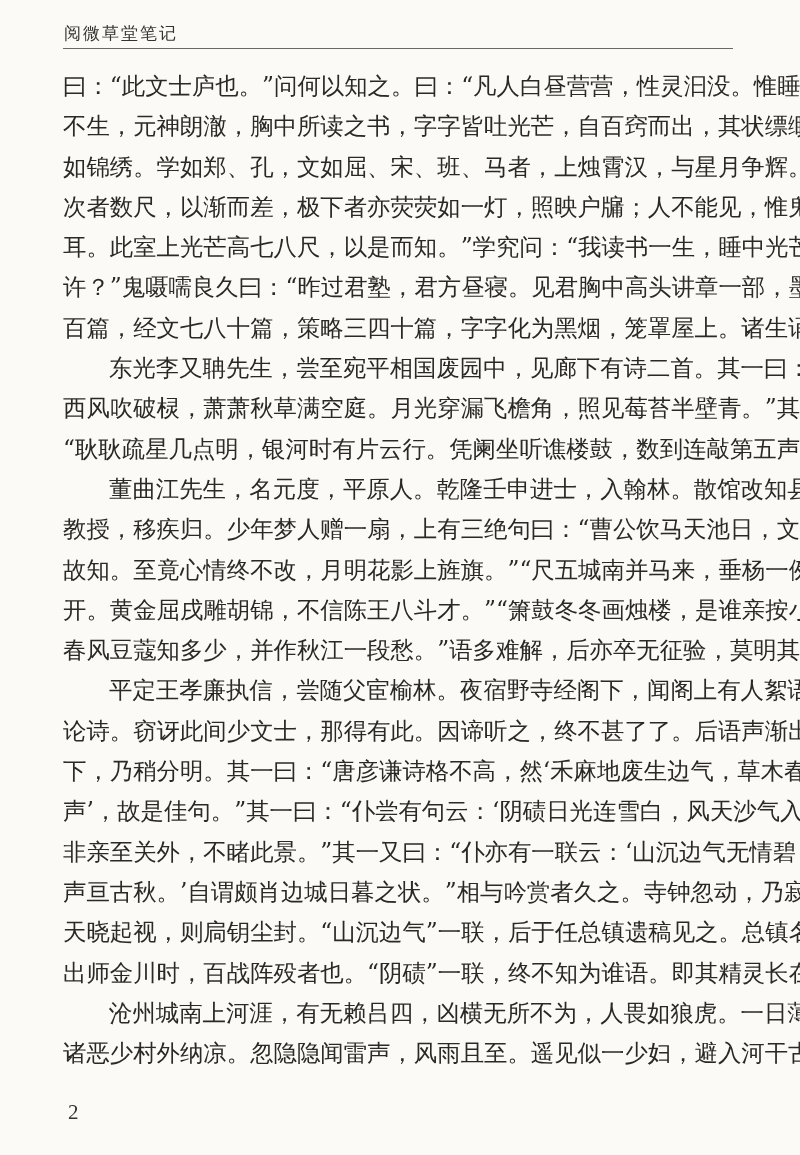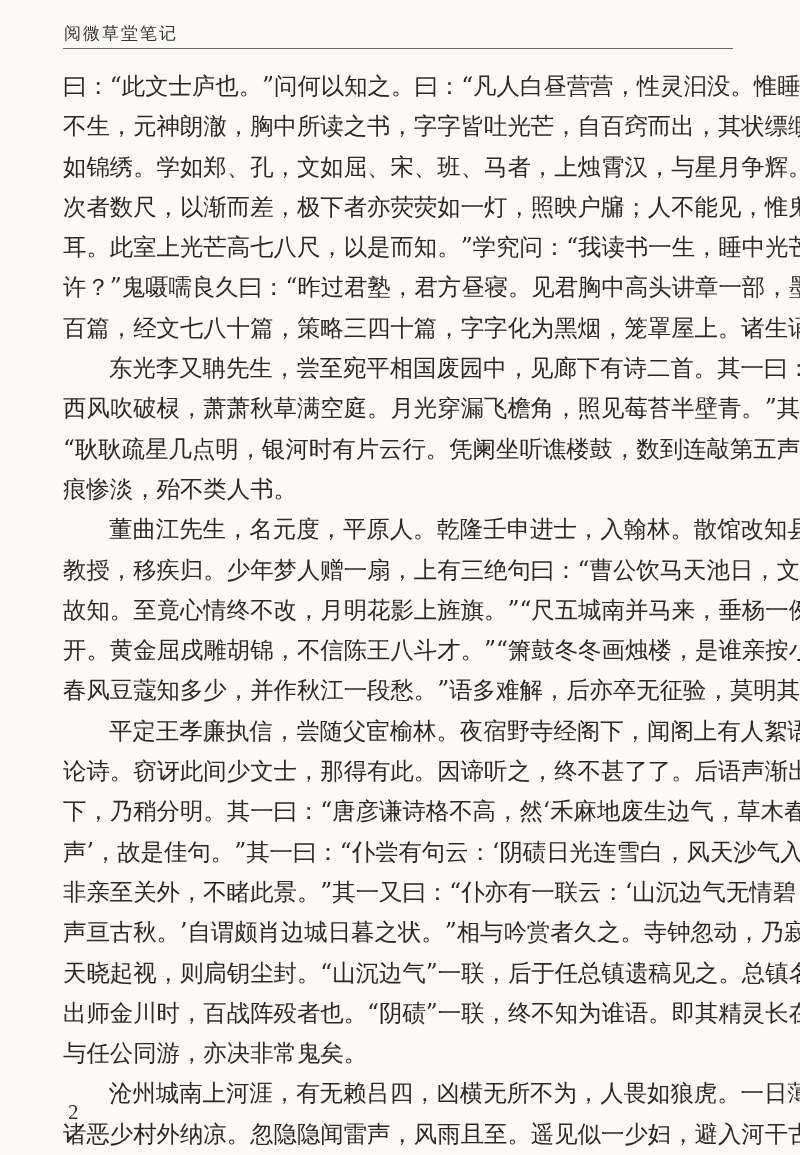--- a/index.html
+++ b/index.html
@@ -51,33 +51,31 @@
       <div class="line">曰：“此文士庐也。”问何以知之。曰：“凡人白昼营营，性灵汩没。惟睡时一念</div>
       <div class="line">不生，元神朗澈，胸中所读之书，字字皆吐光芒，自百窍而出，其状缥缈缤纷，烂</div>
       <div class="line">如锦绣。学如郑、孔，文如屈、宋、班、马者，上烛霄汉，与星月争辉。次者数丈，</div>
       <div class="line">次者数尺，以渐而差，极下者亦荧荧如一灯，照映户牖；人不能见，惟鬼神见之</div>
       <div class="line">耳。此室上光芒高七八尺，以是而知。”学究问：“我读书一生，睡中光芒当几</div>
       <div class="line">许？”鬼嗫嚅良久曰：“昨过君塾，君方昼寝。见君胸中高头讲章一部，墨卷五六</div>
       <div class="line">百篇，经文七八十篇，策略三四十篇，字字化为黑烟，笼罩屋上。诸生诵读之声，</div>
       <div class="line indent">东光李又聃先生，尝至宛平相国废园中，见廊下有诗二首。其一曰：“飒飒</div>
       <div class="line">西风吹破棂，萧萧秋草满空庭。月光穿漏飞檐角，照见莓苔半壁青。”其二曰：</div>
       <div class="line">“耿耿疏星几点明，银河时有片云行。凭阑坐听谯楼鼓，数到连敲第五声。”墨</div>
-      <div class="line last">痕惨淡，殆不类人书。</div>
       <div class="line indent">董曲江先生，名元度，平原人。乾隆壬申进士，入翰林。散馆改知县。又改</div>
       <div class="line">教授，移疾归。少年梦人赠一扇，上有三绝句曰：“曹公饮马天池日，文采西园感</div>
       <div class="line">故知。至竟心情终不改，月明花影上旌旗。”“尺五城南并马来，垂杨一例赤鳞</div>
       <div class="line">开。黄金屈戌雕胡锦，不信陈王八斗才。”“箫鼓冬冬画烛楼，是谁亲按小凉州？</div>
       <div class="line last">春风豆蔻知多少，并作秋江一段愁。”语多难解，后亦卒无征验，莫明其故。</div>
       <div class="line indent">平定王孝廉执信，尝随父宦榆林。夜宿野寺经阁下，闻阁上有人絮语，似是</div>
       <div class="line">论诗。窃讶此间少文士，那得有此。因谛听之，终不甚了了。后语声渐出阁廊</div>
       <div class="line">下，乃稍分明。其一曰：“唐彦谦诗格不高，然‘禾麻地废生边气，草木春寒起战</div>
       <div class="line">声’，故是佳句。”其一曰：“仆尝有句云：‘阴碛日光连雪白，风天沙气入云黄。’</div>
       <div class="line">非亲至关外，不睹此景。”其一又曰：“仆亦有一联云：‘山沉边气无情碧，河带寒</div>
       <div class="line">声亘古秋。’自谓颇肖边城日暮之状。”相与吟赏者久之。寺钟忽动，乃寂无声。</div>
       <div class="line">天晓起视，则扃钥尘封。“山沉边气”一联，后于任总镇遗稿见之。总镇名举，</div>
       <div class="line">出师金川时，百战阵殁者也。“阴碛”一联，终不知为谁语。即其精灵长在，得</div>
-      <div class="line last">与任公同游，亦决非常鬼矣。</div>
       <div class="line indent">沧州城南上河涯，有无赖吕四，凶横无所不为，人畏如狼虎。一日薄暮，与</div>
       <div class="line">诸恶少村外纳凉。忽隐隐闻雷声，风雨且至。遥见似一少妇，避入河干古庙中。</div>
     </div>
 
   <div class="page-number">2</div>
 </div>
 
 </body></html>

